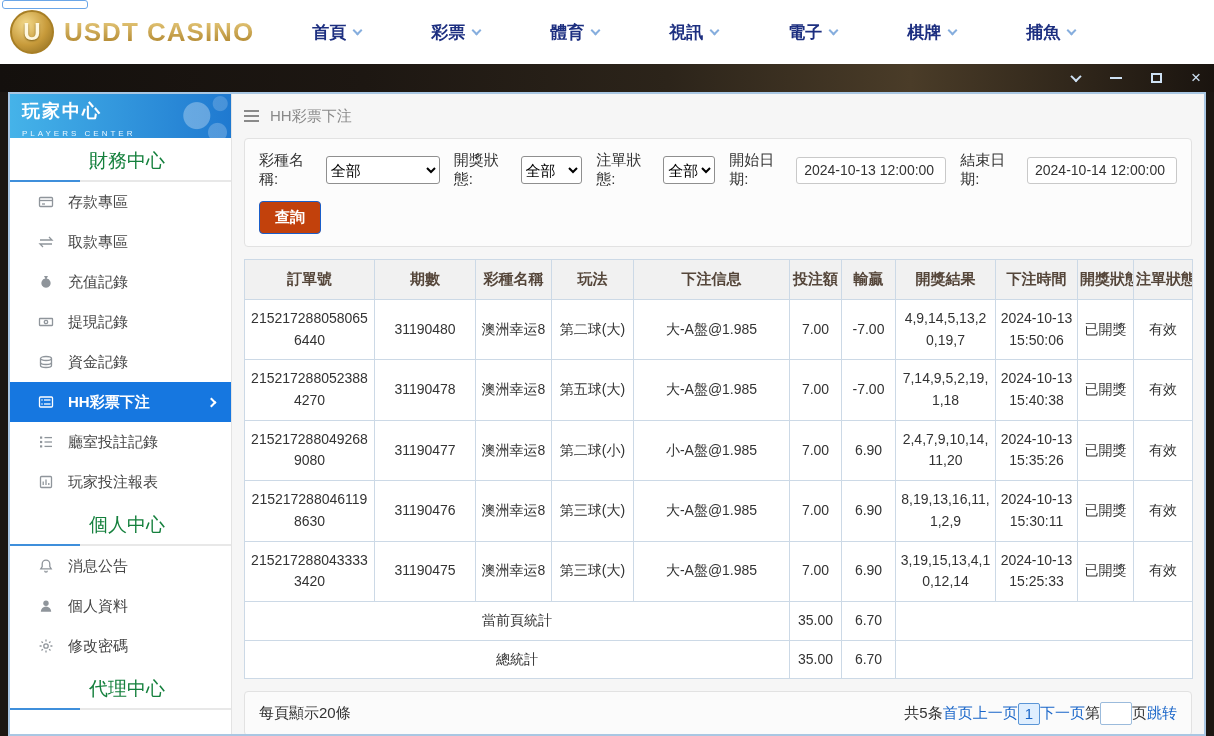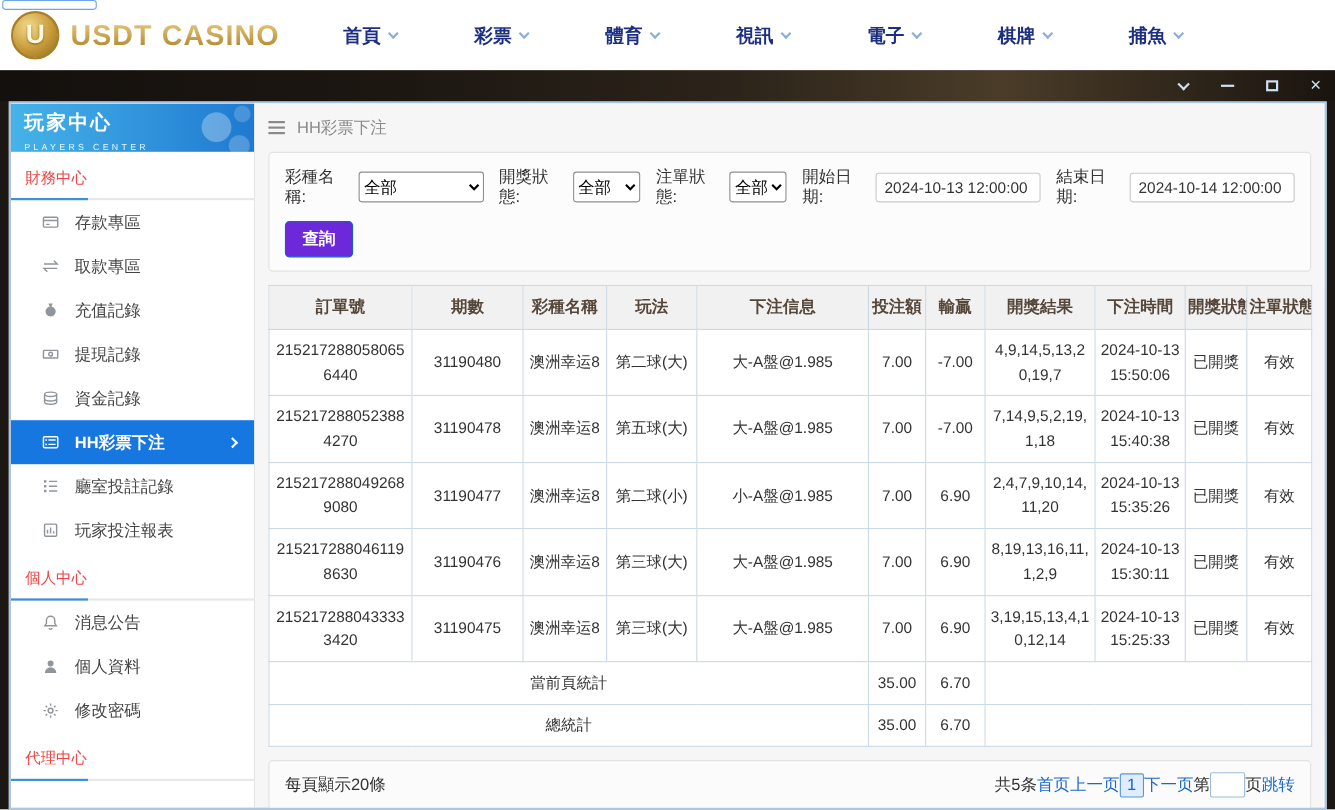--- a/index.html
+++ b/index.html
@@ -31,21 +31,21 @@
   
   .sidebar { width:222px; background:#fff; border-right:1px solid #e3e3e3; flex:none; overflow:hidden; }
   .sb-head { position:relative; height:44px; background:linear-gradient(90deg,#45b3e9,#1f79d0); padding:5px 0 0 12px; overflow:hidden; }
   .sb-deco { position:absolute; right:0; top:0; width:90px; height:48px;
     background:radial-gradient(circle at 62% 45%, rgba(255,255,255,.30) 0 13px, rgba(255,255,255,0) 14px),
                radial-gradient(circle at 85% 80%, rgba(255,255,255,.22) 0 9px, rgba(255,255,255,0) 10px),
                radial-gradient(circle at 88% 20%, rgba(255,255,255,.18) 0 7px, rgba(255,255,255,0) 8px); }
   .sb-title { color:#fff; font-size:18px; font-weight:bold; letter-spacing:2px; }
   .sb-sub { color:#e8f6ff; font-size:8px; letter-spacing:3px; margin-top:6px; }
   .sec-header { padding-top:13px; }
-  .sec-title { font-size:14px; color:#ef4444; padding-left:13px; line-height:20px; }
+  .sec-title { font-size:19px; color:#15803d; padding-left:13px; line-height:20px;text-align:center; }
   .sec-rule { margin-top:9px; height:2px; background:#e8e8e8; position:relative; }
   .sec-rule i { position:absolute; left:0; top:0; width:70px; height:2px; background:#3f8fdb; }
   .sb-item { height:40px; display:flex; align-items:center; padding-left:28px; gap:14px; font-size:15px; color:#454545; cursor:pointer; }
   .sb-item .icon { color:#8f959b; display:flex; }
   .sb-item.active { background:#1677e0; color:#fff; font-weight:bold; }
   .sb-item.active .icon { color:#fff; }
   .sb-arrow { margin-left:auto; margin-right:16px; display:inline-block; width:7px; height:7px; border-right:2px solid #fff; border-bottom:2px solid #fff; transform:rotate(-45deg); }
   .icon svg { width:16px; height:16px; stroke:currentColor; fill:none; stroke-width:1.3; }
   .icon svg .f { fill:currentColor; stroke:none; }
 
@@ -58,21 +58,21 @@
   .hamb::before { top:-5px; } .hamb::after { top:5px; }
 
   .panel { background:#fcfcfc; border:1px solid #e2e2e2; border-radius:4px; padding:12px 14px; margin-bottom:12px; }
   .filter-row { display:flex; align-items:center; font-size:15px; color:#333; flex-wrap:nowrap; }
   .filter-row label { margin-right:5px; }
   .filter-row .gap { margin-left:14px; }
   .sel { height:28px; font-size:15px; border:1px solid #8f8f8f; background:#fff; border-radius:3px; }
   .sel-lg { width:118px; } .sel-md { width:64px; } .sel-sm { width:54px; }
   .date-input { width:150px; height:27px; border:1px solid #c9c9c9; border-radius:3px; padding:0 7px; font-size:14px; color:#333; }
   .filter-actions { margin-top:12px; }
-  .btn-query { background:#6d28d9; border:1px solid #1a5ec9; color:#fff; font-size:15px; font-weight:bold; padding:6px 15px; border-radius:4px; cursor:pointer; }
+  .btn-query { background:#c2410c; border:1px solid #1a5ec9; color:#fff; font-size:15px; font-weight:bold; padding:6px 15px; border-radius:4px; cursor:pointer; }
 
   table.grid { width:100%; border-collapse:collapse; background:#fff; table-layout:fixed; }
   .grid th { background:#f1f1f1; color:#55463a; font-size:15px; font-weight:bold; padding:10px 2px; border:1px solid #ccd9e6; white-space:nowrap; overflow:hidden; }
   .grid td { font-size:14px; color:#333; padding:8px 4px; border:1px solid #ccd9e6; text-align:center; line-height:1.55; background:#fff; }
   .grid td.break { word-break:break-all; }
   .sum-label { font-size:15px;margin-left:44px; }
 
   .pagination { border:1px solid #e2e2e2; background:#fbfbfb; border-radius:4px; padding:10px 14px; display:flex; justify-content:space-between; align-items:center; font-size:15px; color:#333; margin-top:12px; }
   .pag-right { display:flex; align-items:center; }
   .pag-right a { color:#1a66c9; text-decoration:none; cursor:pointer; }

